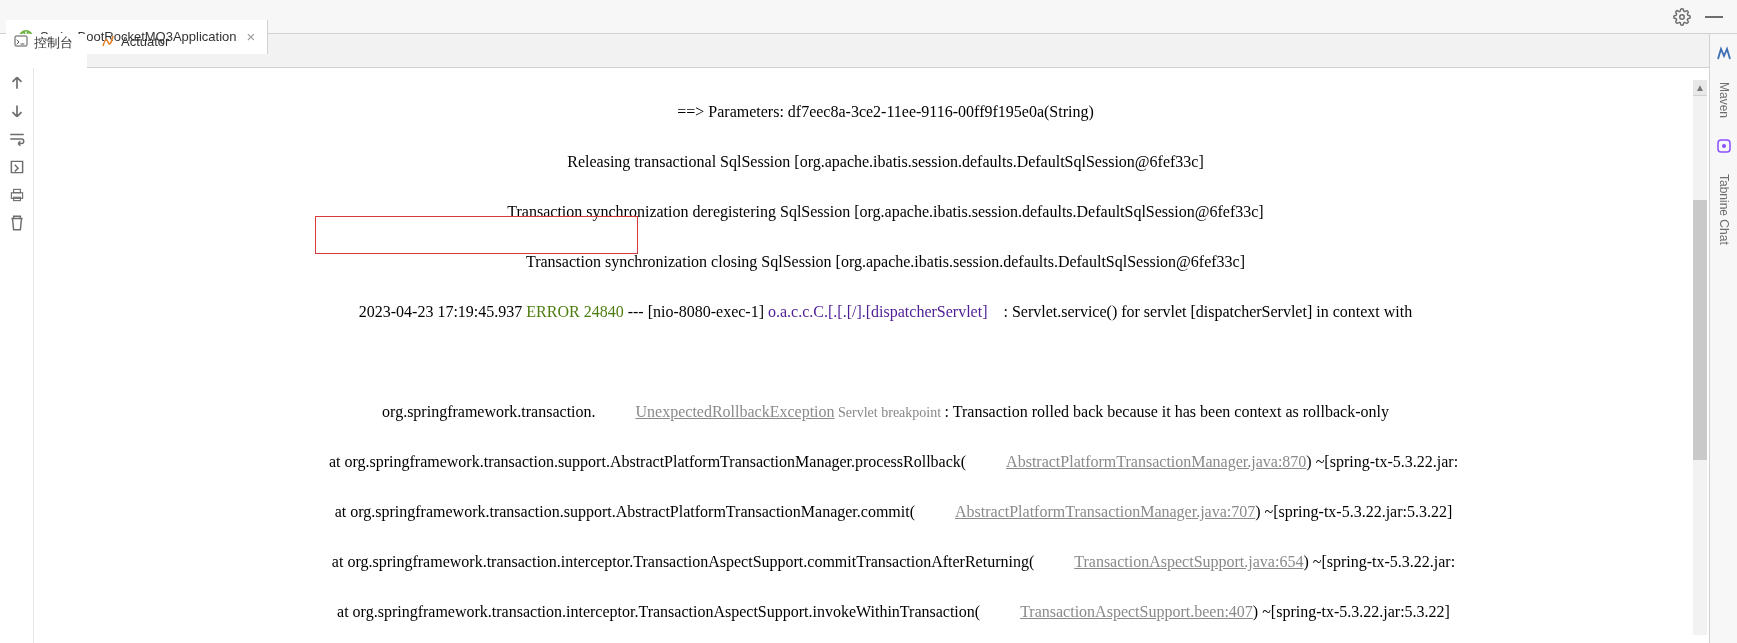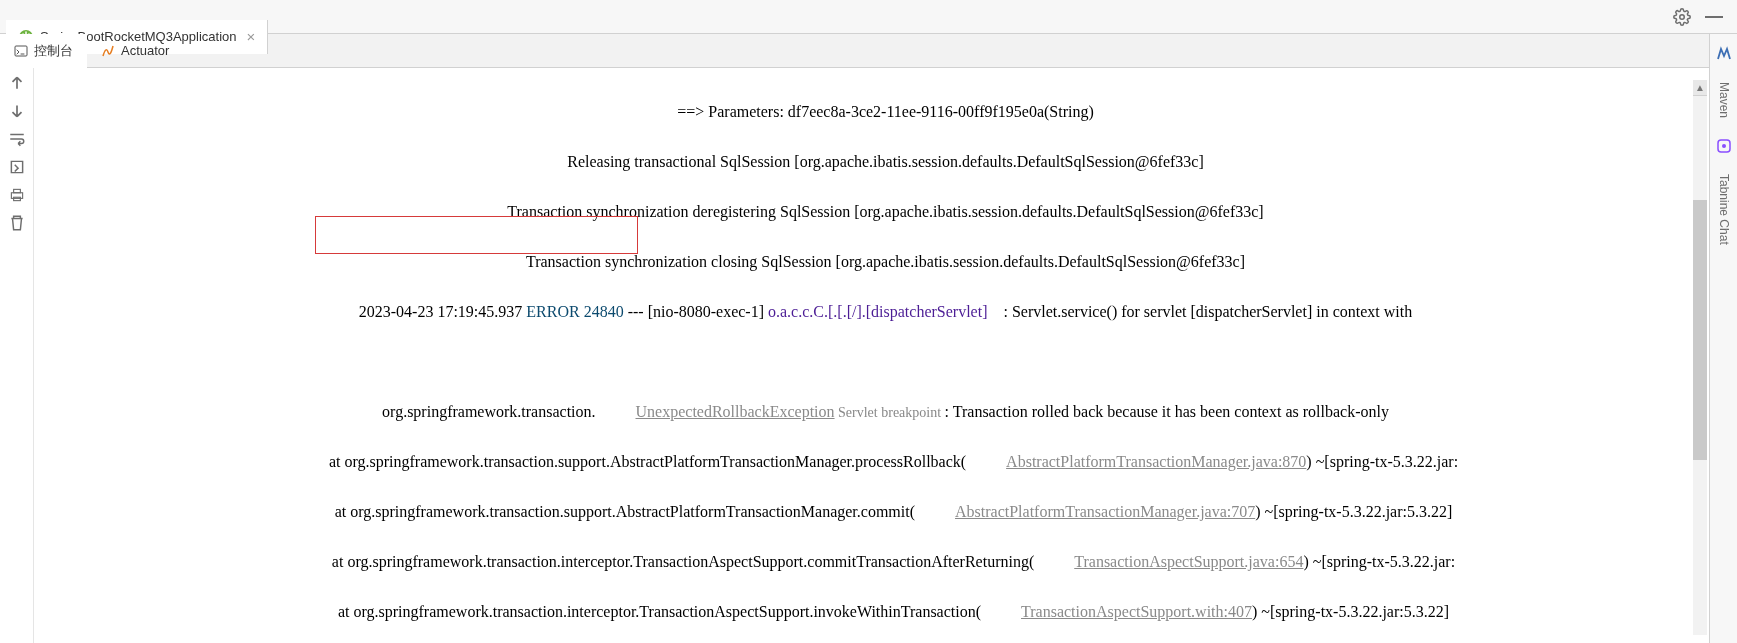--- a/index.html
+++ b/index.html
@@ -3,29 +3,29 @@
 <meta charset="utf-8">
 <style>
 * { margin: 0; padding: 0; box-sizing: border-box; }
 body { font-family: "Segoe UI", Arial, sans-serif; font-size: 13px; background: #fff; color: #333; overflow: hidden; width: 1737px; height: 643px; position: relative; }
 .top-bar { display: flex; align-items: center; height: 34px; border-bottom: 1px solid #d1d1d1; padding: 0 6px; background: #f7f7f7; }
 .tab { display: flex; align-items: center; gap: 6px; padding: 0 12px; height: 34px; background: #fff; border-right: 1px solid #d1d1d1; margin-top: 40px; }
 .tab-icon { width: 16px; height: 16px; }
 .tab-close { color: #999; font-size: 15px; cursor: pointer; margin-left: 4px; }
 .top-right { margin-left: auto; display: flex; gap: 14px; align-items: center; padding-right: 8px; color: #6e6e6e; }
 .sub-bar { display: flex; align-items: center; height: 34px; border-bottom: 1px solid #d1d1d1; background: #f2f2f2; }
-.sub-tab { display: flex; align-items: center; gap: 6px; padding: 0 14px; height: 34px; cursor: pointer; }
+.sub-tab { display: flex; align-items: flex-start; gap: 6px; padding: 0 14px; height: 34px; cursor: pointer; }
 .sub-tab.active { background: #fff; }
 .sub-tab .icon-small { width: 14px; height: 14px; }
 .main { display: flex; height: calc(643px - 68px); }
 .gutter { width: 34px; border-right: 1px solid #e5e5e5; display: flex; flex-direction: column; align-items: center; padding-top: 6px; gap: 10px; color: #6e6e6e; }
 .gutter .gicon { width: 18px; height: 18px; cursor: pointer; }
 .console { flex: 1; overflow: auto; padding: 6px 4px; font-family: Liberation Serif, serif; font-size: 16px; line-height: 25px; white-space: pre; color: #000; position: relative; text-align: center; }
 .console .crow { height: 25px; }
-.err { color: #0c4a6e; }
+.err { color: #4d7c0f; }
 .logger { color: #4c1d95; }
 .link { color: #8a8a8a; text-decoration: underline; cursor: pointer; margin-left: 40px; }
 .bp-link { color: #888; font-size: 14px; }
 .red-box { position: absolute; border: 1px solid #d63a3a; }
 .right-sidebar { position: absolute; right: 0; top: 34px; bottom: 0; width: 28px; border-left: 1px solid #d1d1d1; display: flex; flex-direction: column; align-items: center; gap: 20px; padding-top: 12px; background: #f7f7f7; color: #6e6e6e; }
 .right-sidebar .vlabel { writing-mode: vertical-rl; font-size: 12px; cursor: pointer; }
 .scrollbar { position: absolute; right: 30px; top: 80px; bottom: 8px; width: 14px; background: #f2f2f2; }
 .scroll-thumb { position: absolute; left: 0; right: 0; background: #c9c9c9; }
 .scroll-top-btn { height: 16px; background: #e8e8e8; border-bottom: 1px solid #d1d1d1; color: #777; font-size: 10px; display: flex; align-items: center; justify-content: center; }
 </style>
@@ -97,21 +97,21 @@
 <div class="crow">==&gt; Parameters: df7eec8a-3ce2-11ee-9116-00ff9f195e0a(String)</div>
 <div class="crow">Releasing transactional SqlSession [org.apache.ibatis.session.defaults.DefaultSqlSession@6fef33c]</div>
 <div class="crow">Transaction synchronization deregistering SqlSession [org.apache.ibatis.session.defaults.DefaultSqlSession@6fef33c]</div>
 <div class="crow">Transaction synchronization closing SqlSession [org.apache.ibatis.session.defaults.DefaultSqlSession@6fef33c]</div>
 <div class="crow"><span>2023-04-23 17:19:45.937 </span><span class="err">ERROR</span><span class="err"> 24840</span><span> --- [nio-8080-exec-1] </span><span class="logger">o.a.c.c.C.[.[.[/].[dispatcherServlet]</span><span>    : Servlet.service() for servlet [dispatcherServlet] in context with</span></div>
 <div class="crow"> </div>
 <div class="crow"><span>org.springframework.transaction.</span><span class="link">UnexpectedRollbackException</span><span class="bp-link"> Servlet breakpoint </span><span>: Transaction rolled back because it has been context as rollback-only</span></div>
 <div class="crow"><span>    at org.springframework.transaction.support.AbstractPlatformTransactionManager.processRollback(</span><span class="link">AbstractPlatformTransactionManager.java:870</span><span>) ~[spring-tx-5.3.22.jar:</span></div>
 <div class="crow"><span>    at org.springframework.transaction.support.AbstractPlatformTransactionManager.commit(</span><span class="link">AbstractPlatformTransactionManager.java:707</span><span>) ~[spring-tx-5.3.22.jar:5.3.22]</span></div>
 <div class="crow"><span>    at org.springframework.transaction.interceptor.TransactionAspectSupport.commitTransactionAfterReturning(</span><span class="link">TransactionAspectSupport.java:654</span><span>) ~[spring-tx-5.3.22.jar:</span></div>
-<div class="crow"><span>    at org.springframework.transaction.interceptor.TransactionAspectSupport.invokeWithinTransaction(</span><span class="link">TransactionAspectSupport.with:407</span><span>) ~[spring-tx-5.3.22.jar:5.3.22]</span></div>
+<div class="crow"><span>    at org.springframework.transaction.interceptor.TransactionAspectSupport.invokeWithinTransaction(</span><span class="link">TransactionAspectSupport.been:407</span><span>) ~[spring-tx-5.3.22.jar:5.3.22]</span></div>
 
 
 
 
 
 
 
 
 
     <div class="red-box" style="left:281px; top:148px; width:323px; height:38px;"></div>

